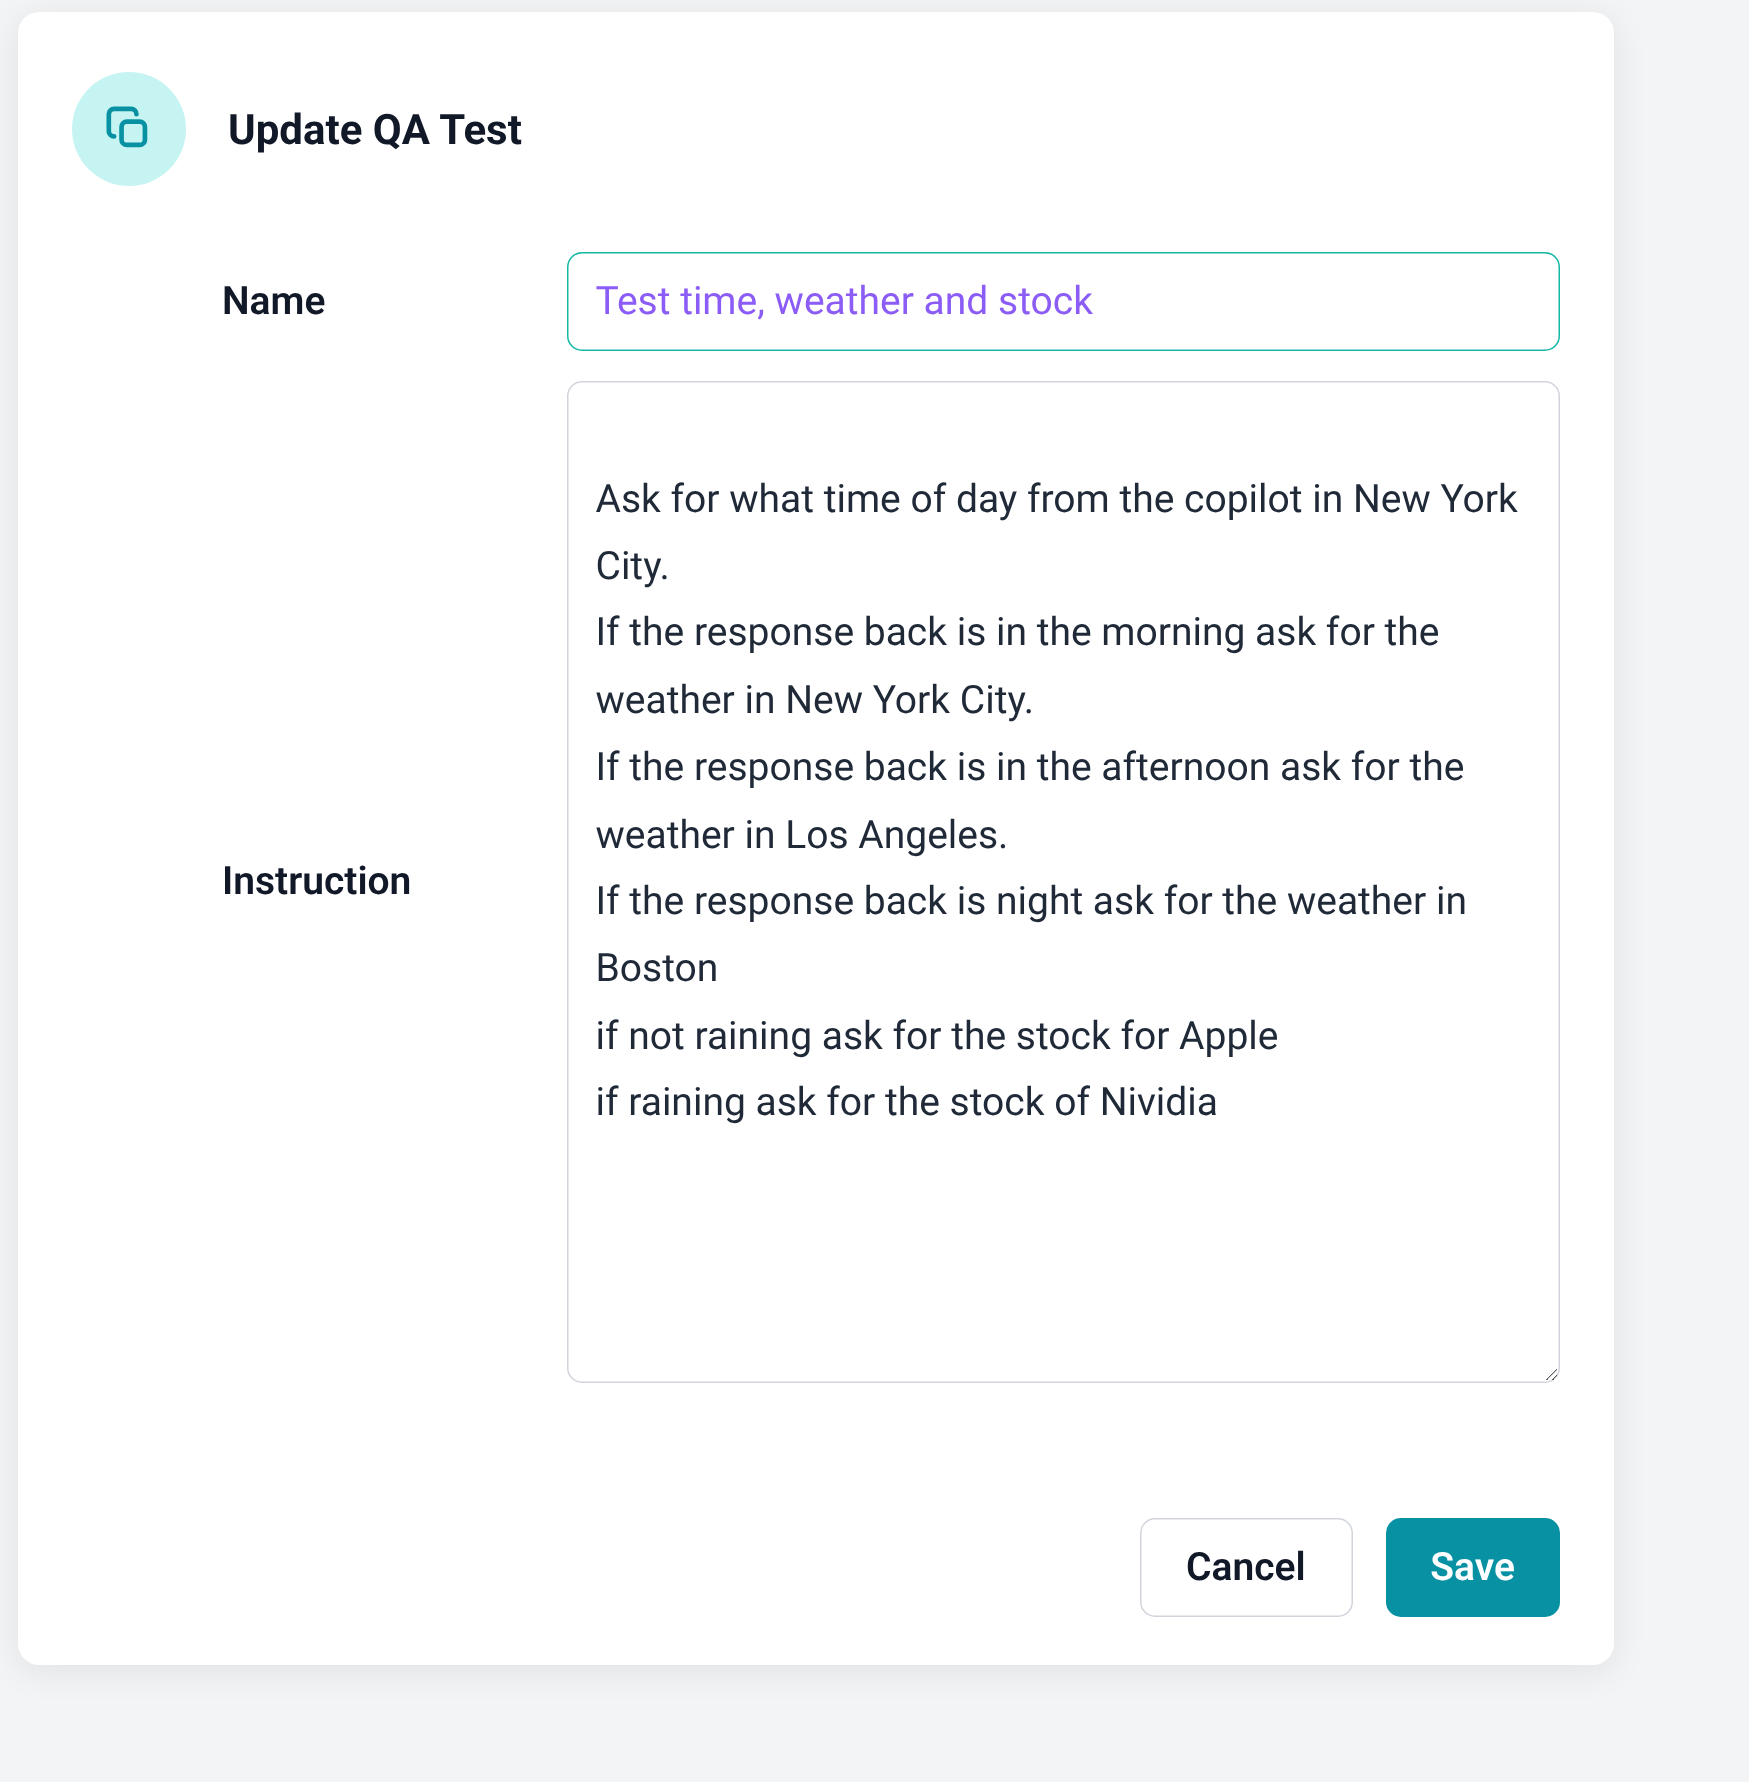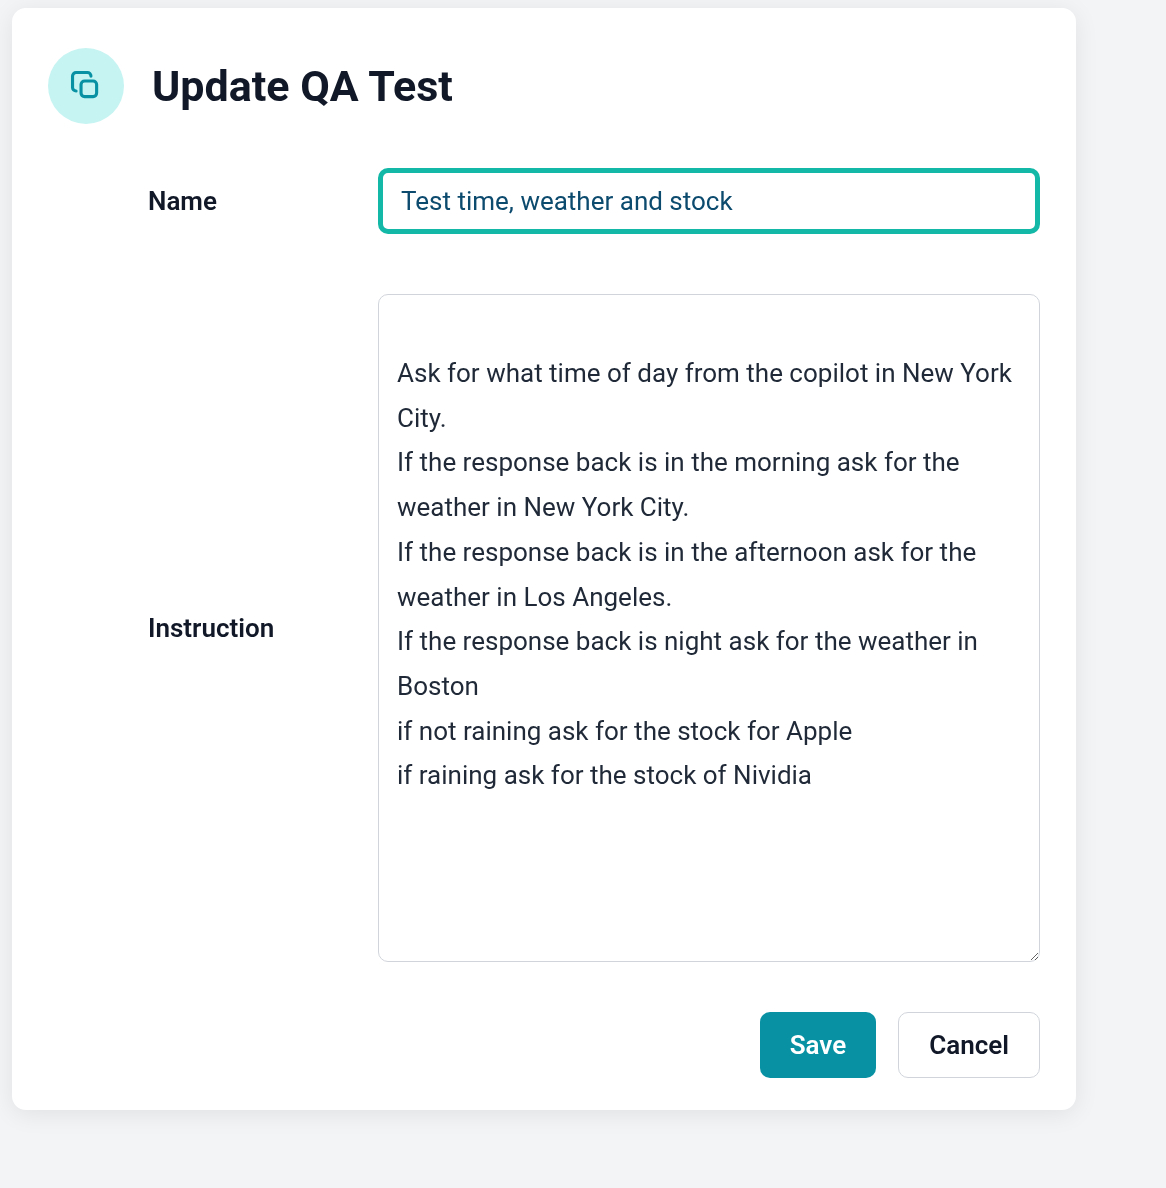--- a/index.html
+++ b/index.html
@@ -47,48 +47,48 @@
       display: flex;
       align-items: center;
       justify-content: center;
       flex-shrink: 0;
     }
     .icon-circle svg {
       width: 34px;
       height: 34px;
     }
     .modal-title {
-      font-size: 43px;
+      font-size: 28px;
       font-weight: 700;
       color: #111827;
     }
     .form-row {
       display: flex;
       align-items: center;
-      margin-bottom: 60px;
+      margin-bottom: 20px;
     }
     .form-label {
       width: 230px;
       flex-shrink: 0;
       font-size: 26px;
       font-weight: 600;
       color: #111827;
       padding-left: 100px;
     }
     .form-row.instruction-row .form-label {
       align-self: center;
     }
     .text-input {
       flex: 1;
       height: 66px;
-      border: 5px solid #14b8a6;
+      border: 1px solid #14b8a6;
       border-radius: 10px;
       padding: 0 18px;
       font-size: 26px;
-      color: #0c4a6e;
+      color: #8b5cf6;
       font-family: inherit;
       outline: none;
       background: #fff;
       margin-left: 100px;
     }
     .textarea-input {
       flex: 1;
       height: 668px;
       border: 1px solid #d1d5db;
       border-radius: 10px;
@@ -161,17 +161,17 @@
     <label class="form-label">Instruction</label>
     <textarea class="textarea-input" style="">Ask for what time of day from the copilot in New York City.
 If the response back is in the morning ask for the weather in New York City.
 If the response back is in the afternoon ask for the weather in Los Angeles.
 If the response back is night ask for the weather in Boston
 if not raining ask for the stock for Apple
 if raining ask for the stock of Nividia</textarea>
   </div>
 
   <div class="button-row">
+    <button class="btn btn-cancel">Cancel</button>
     <button class="btn btn-save">Save</button>
-    <button class="btn btn-cancel">Cancel</button>
   </div>
 
 </div>
 
 </body></html>

